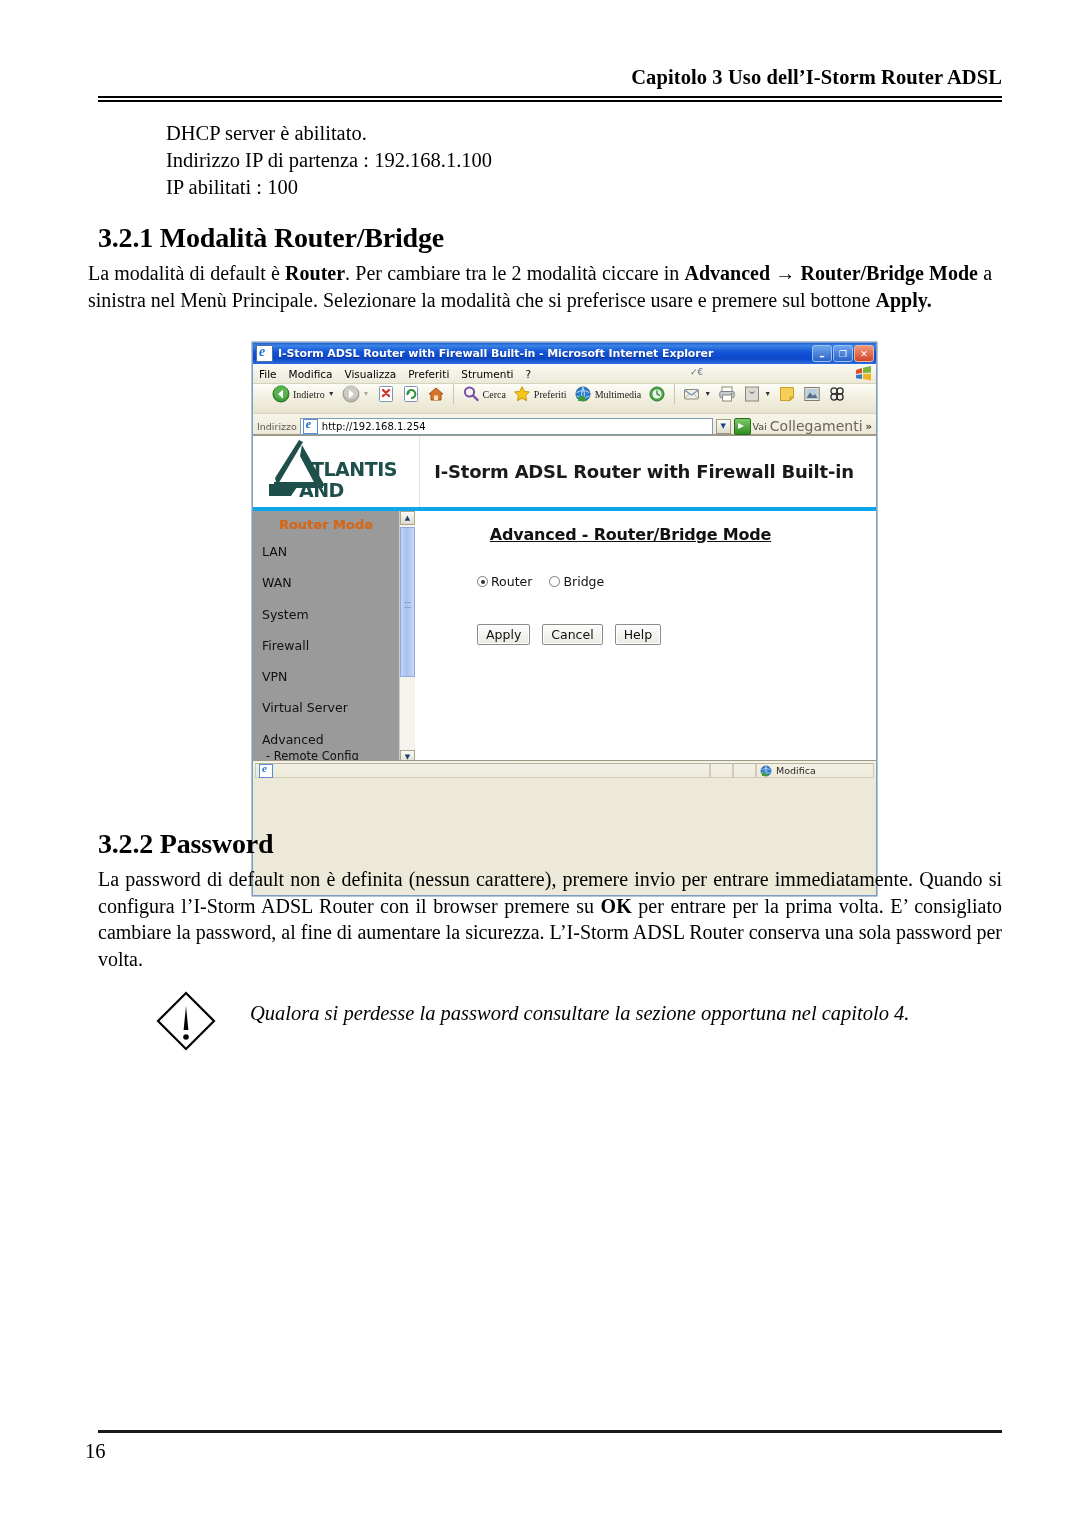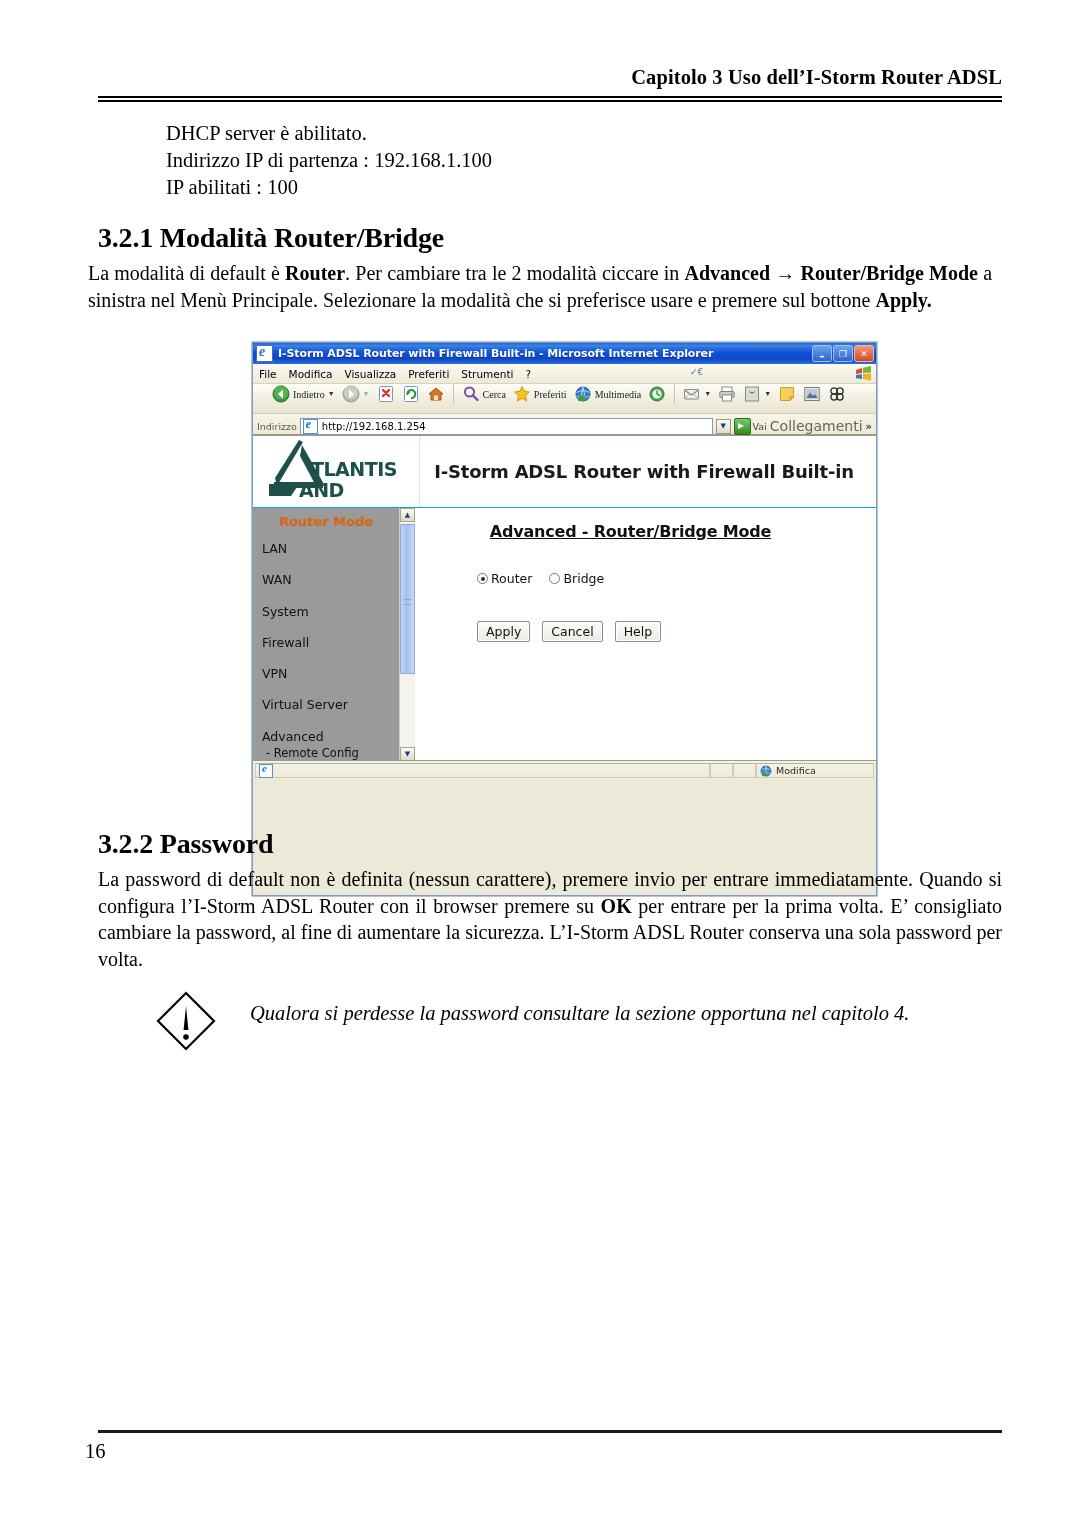--- a/index.html
+++ b/index.html
@@ -335,21 +335,21 @@
     background: #ffffff;
     border-top: 1px solid #9d9a84;
     box-sizing: border-box;
     overflow: hidden;
   }
 
   .brand-row {
     display: flex;
     height: 71px;
     background: #ffffff;
-    border-bottom: 1px solid #0ea5e9;
+    border-bottom: 4px solid #0ea5e9;
   }
   .logo-cell {
     width: 166px;
     position: relative;
     flex: 0 0 auto;
     border-right: 1px solid #e2e2e2;
   }
   .logo-svg { position: absolute; left: 16px; top: 4px; }
   .brand-title {
     flex: 1 1 auto;

